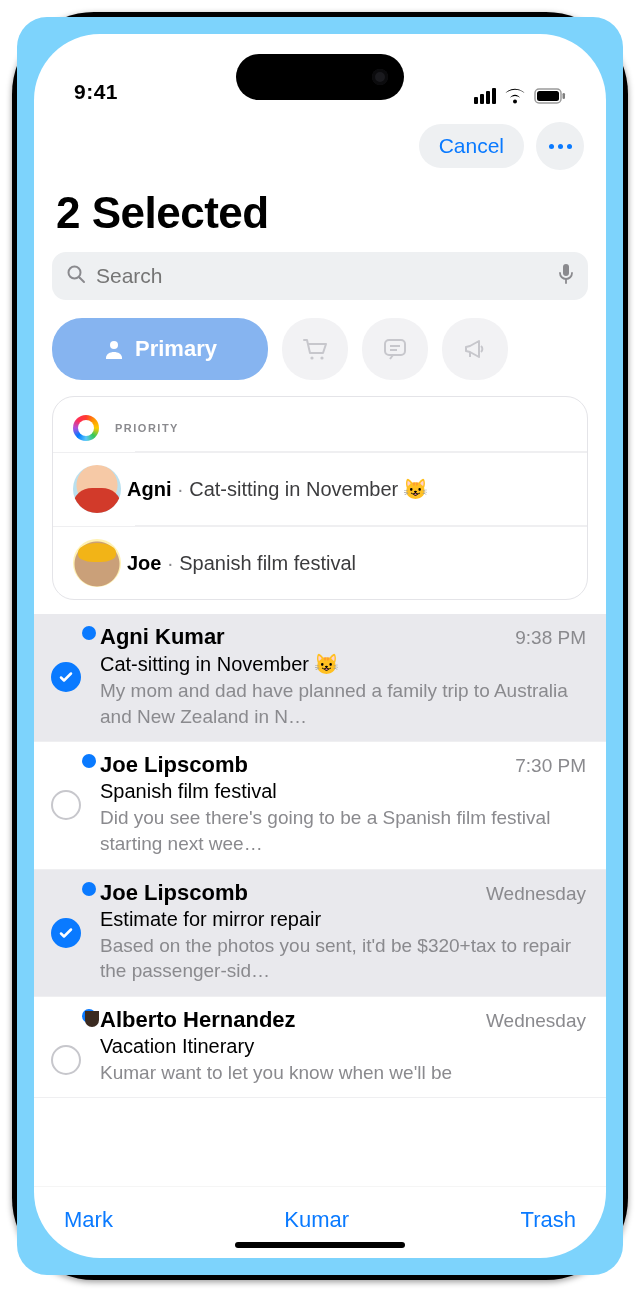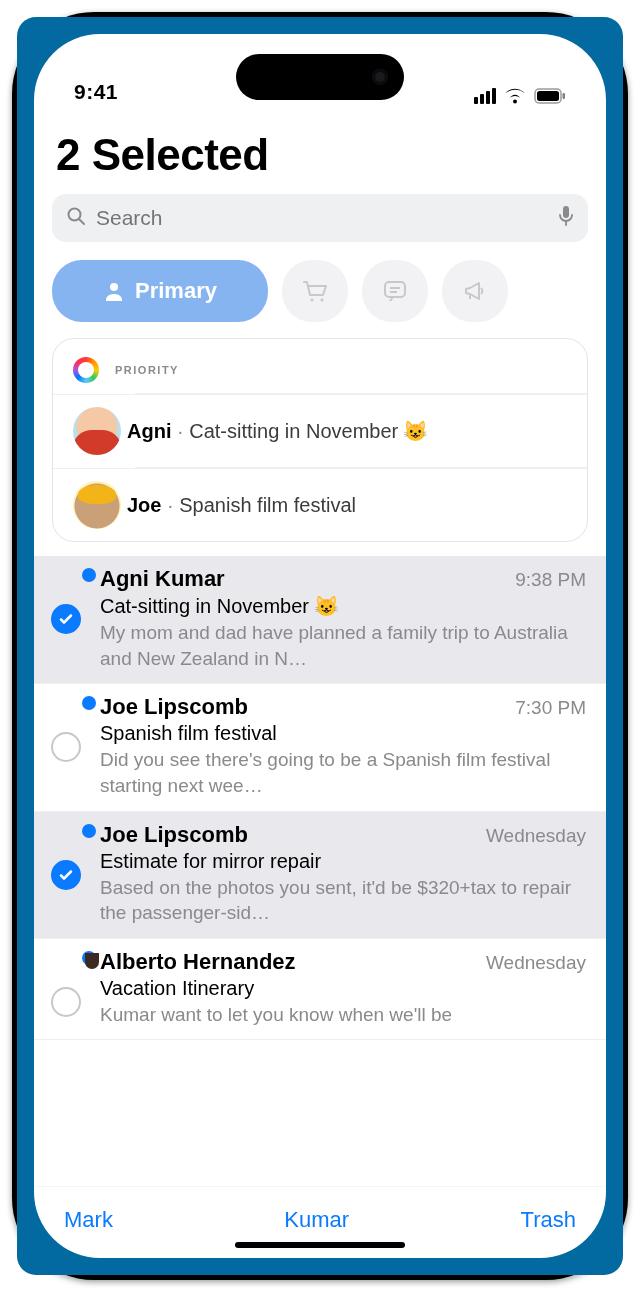--- a/index.html
+++ b/index.html
@@ -6,21 +6,21 @@
   html, body { width: 640px; height: 1292px; background: #fff; font-family: -apple-system, "SF Pro Text", "Helvetica Neue", Arial, sans-serif; }
 
   
   .frame {
     position: absolute; left: 12px; top: 12px; width: 616px; height: 1268px;
     border-radius: 82px; background: #000;
     box-shadow: 0 2px 6px rgba(0,0,0,.4);
   }
   .bezel {
     position: absolute; left: 5px; top: 5px; right: 5px; bottom: 5px;
-    border-radius: 19px; background: #0369a1;
+    border-radius: 30px; background: #7dd3fc;
   }
   .screen {
     position: absolute; left: 17px; top: 17px; right: 17px; bottom: 17px;
     border-radius: 66px; background: #fff; overflow: hidden;
     display: flex; flex-direction: column;
   }
   
   .sidebtn { position: absolute; background: #2a2a2c; border-radius: 3px; }
   .sb-l1 { left: 6px; top: 214px; width: 6px; height: 42px; }
   .sb-l2 { left: 6px; top: 290px; width: 6px; height: 78px; }
@@ -144,20 +144,30 @@
           <span class="battery">
             <svg width="32" height="16" viewBox="0 0 32 16">
                 <rect x="1" y="1" width="26" height="14" rx="4" fill="none" stroke="#000" stroke-width="1.5" opacity=".4"></rect>
                 <rect x="3" y="3" width="22" height="10" rx="2.5" fill="#000"></rect>
                 <rect x="28.5" y="5" width="2.5" height="6" rx="1.25" fill="#000" opacity=".5"></rect>
               </svg>
           </span>
         </div>
       </div>
 
+      <div class="header-row">
+        <div class="cancel-btn">Cancel</div>
+        <div class="more-btn">
+          <span class="dots">
+              <span></span>
+              <span></span>
+              <span></span>
+            </span>
+        </div>
+      </div>
 
       <div class="title">2 Selected</div>
 
       <div class="search">
         <span>
           <svg width="20" height="20" viewBox="0 0 20 20" fill="none">
               <circle cx="8.5" cy="8.5" r="6" stroke="#8a8a8e" stroke-width="2"></circle>
               <line x1="13.5" y1="13.5" x2="18" y2="18" stroke="#8a8a8e" stroke-width="2" stroke-linecap="round"></line>
             </svg>
         </span>

